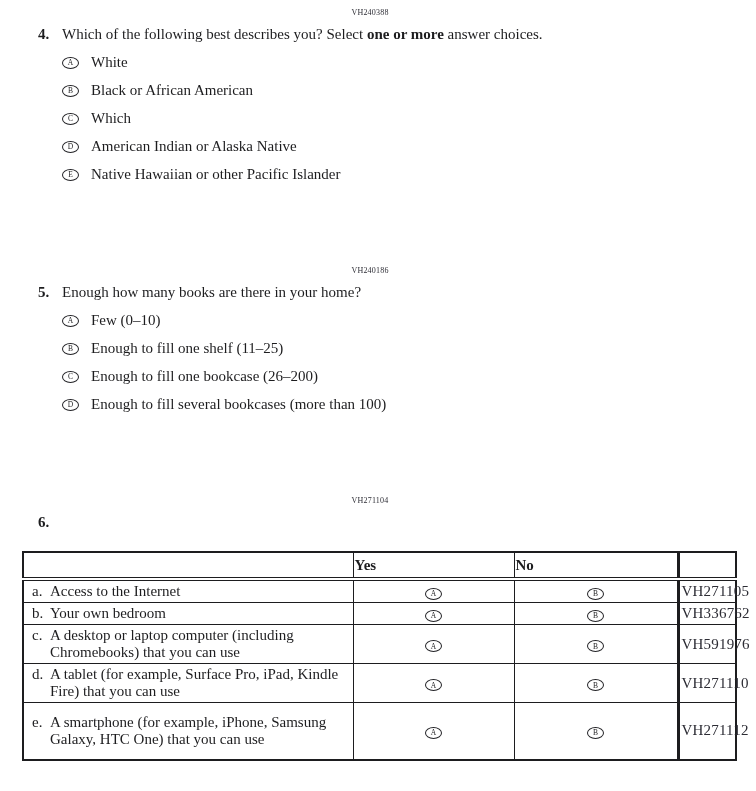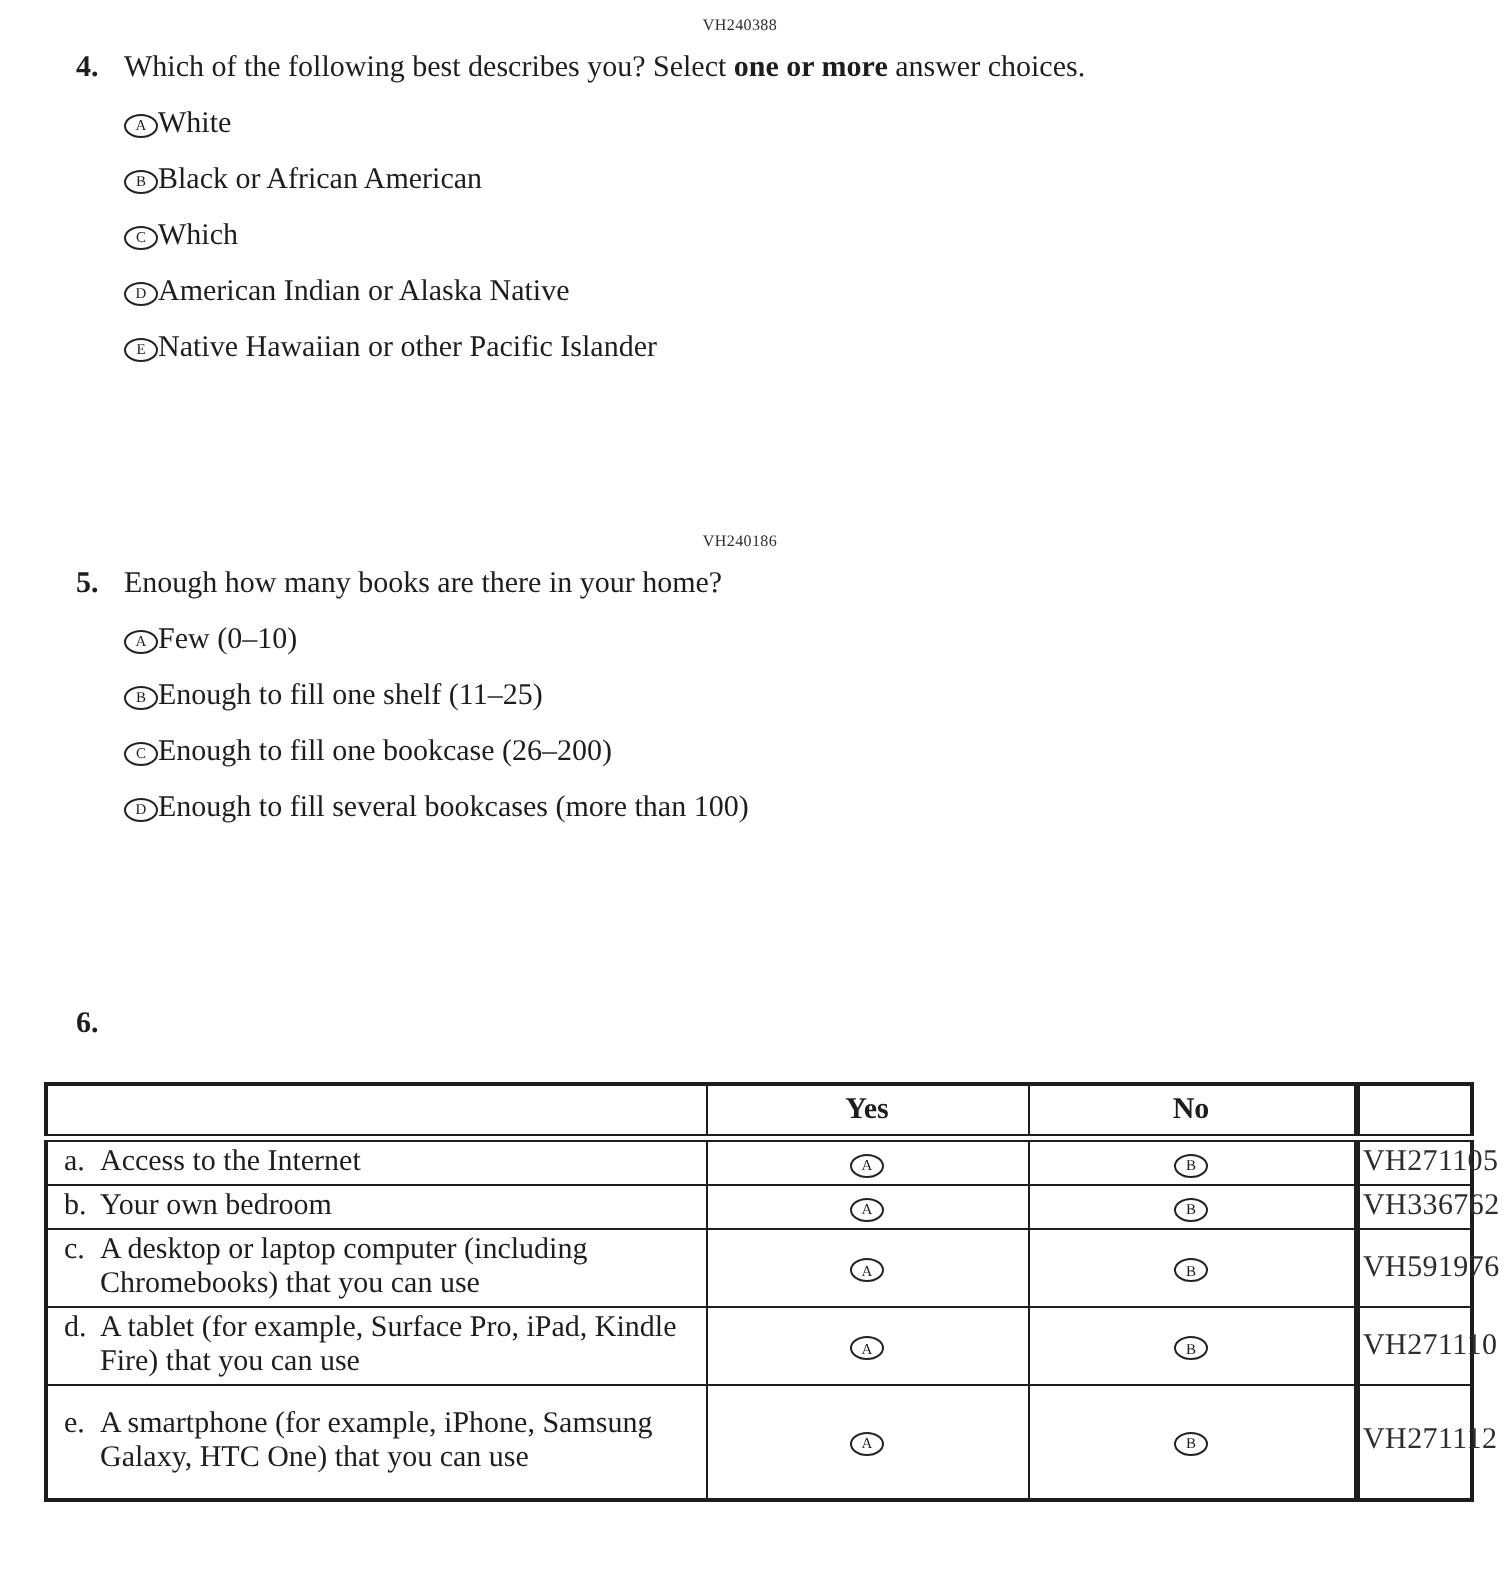--- a/index.html
+++ b/index.html
@@ -55,36 +55,36 @@
     justify-content: center;
     flex: none;
     background: #ffffff;
   }
   .bubble .bl {
     font-size: 7.5px;
     line-height: 1;
     font-family: "Liberation Serif", serif;
     color: #1d1d1f;
   }
-  .olabel { margin-left: 0; font-size: 15px; line-height: 15px; }
+  .olabel { margin-left: 12px; font-size: 15px; line-height: 15px; }
 
   table.grid {
     border-collapse: collapse;
     table-layout: fixed;
     width: 713px;
     margin: 20px 0 0 22px;
     border: 2px solid #1d1d1f;
   }
   .grid th, .grid td { border: 1px solid #1d1d1f; box-sizing: border-box; }
   .grid thead th {
     border-bottom: 4px double #1d1d1f;
     height: 27px;
     font-size: 15px;
     font-weight: bold;
-    text-align: center;
+    text-align: left;
     vertical-align: middle;
   }
   .grid .code-col { border-left: 3px solid #1d1d1f; }
   .grid tbody td { vertical-align: middle; font-size: 15px; }
   .label-cell { padding: 2px 4px 2px 8px; }
   .lwrap { display: flex; line-height: 17px; }
   .rl { width: 18px; flex: none; }
   .rt { flex: 1; }
   .bubble-cell { text-align: center; }
   .bubble-cell .bubble { cursor: pointer; }
@@ -172,20 +172,21 @@
       <div class="option">
         <span class="bubble">
             <span class="bl">D</span>
           </span>
         <span class="olabel">Enough to fill several bookcases (more than 100)</span>
       </div>
     </div>
   </section>
 
   <section class="q" id="q6">
+    <div class="vcode">VH271104</div>
     <div class="question">
       <span class="qnum">6.</span>
     </div>
 
     <table class="grid">
       <colgroup>
         <col style="width:330px">
           <col style="width:161px">
           <col style="width:164px">
           <col style="width:58px">

